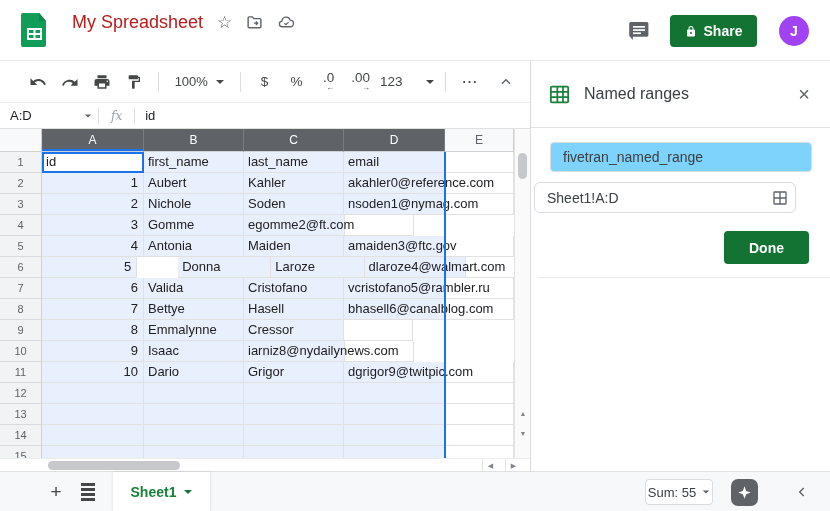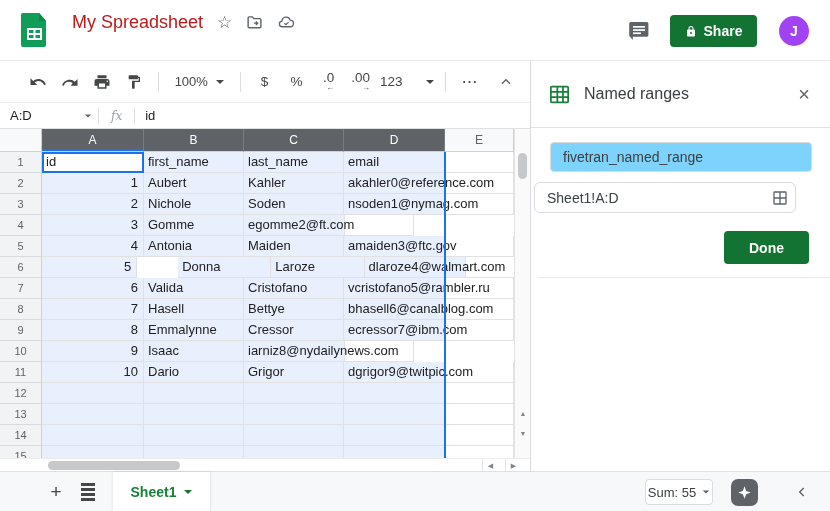--- a/index.html
+++ b/index.html
@@ -278,31 +278,30 @@
         <div class="row-h">7</div>
         <div class="cell sel num" style="width: 102px;">6</div>
         <div class="cell sel" style="width: 100px;">Valida</div>
         <div class="cell sel" style="width: 100px;">Cristofano</div>
         <div class="cell sel dcell" style="width: 101px;">vcristofano5@rambler.ru</div>
         <div class="cell" style="width: 69px;"></div>
       </div>
       <div class="g-row">
         <div class="row-h">8</div>
         <div class="cell sel num" style="width: 102px;">7</div>
+        <div class="cell sel" style="width: 100px;">Bettye</div>
         <div class="cell sel" style="width: 100px;">Hasell</div>
-        <div class="cell sel" style="width: 100px;">Bettye</div>
         <div class="cell sel dcell" style="width: 101px;">bhasell6@canalblog.com</div>
         <div class="cell" style="width: 69px;"></div>
       </div>
       <div class="g-row">
         <div class="row-h">9</div>
         <div class="cell sel num" style="width: 102px;">8</div>
         <div class="cell sel" style="width: 100px;">Emmalynne</div>
         <div class="cell sel" style="width: 100px;">Cressor</div>
-        <div class="cell sel dcell" style="width: 101px;">ecressor7@ibm.com</div>
         <div class="cell" style="width: 69px;"></div>
       </div>
       <div class="g-row">
         <div class="row-h">10</div>
         <div class="cell sel num" style="width: 102px;">9</div>
         <div class="cell sel" style="width: 100px;">Isaac</div>
         <div class="cell sel dcell" style="width: 101px;">iarniz8@nydailynews.com</div>
         <div class="cell" style="width: 69px;"></div>
       </div>
       <div class="g-row">

